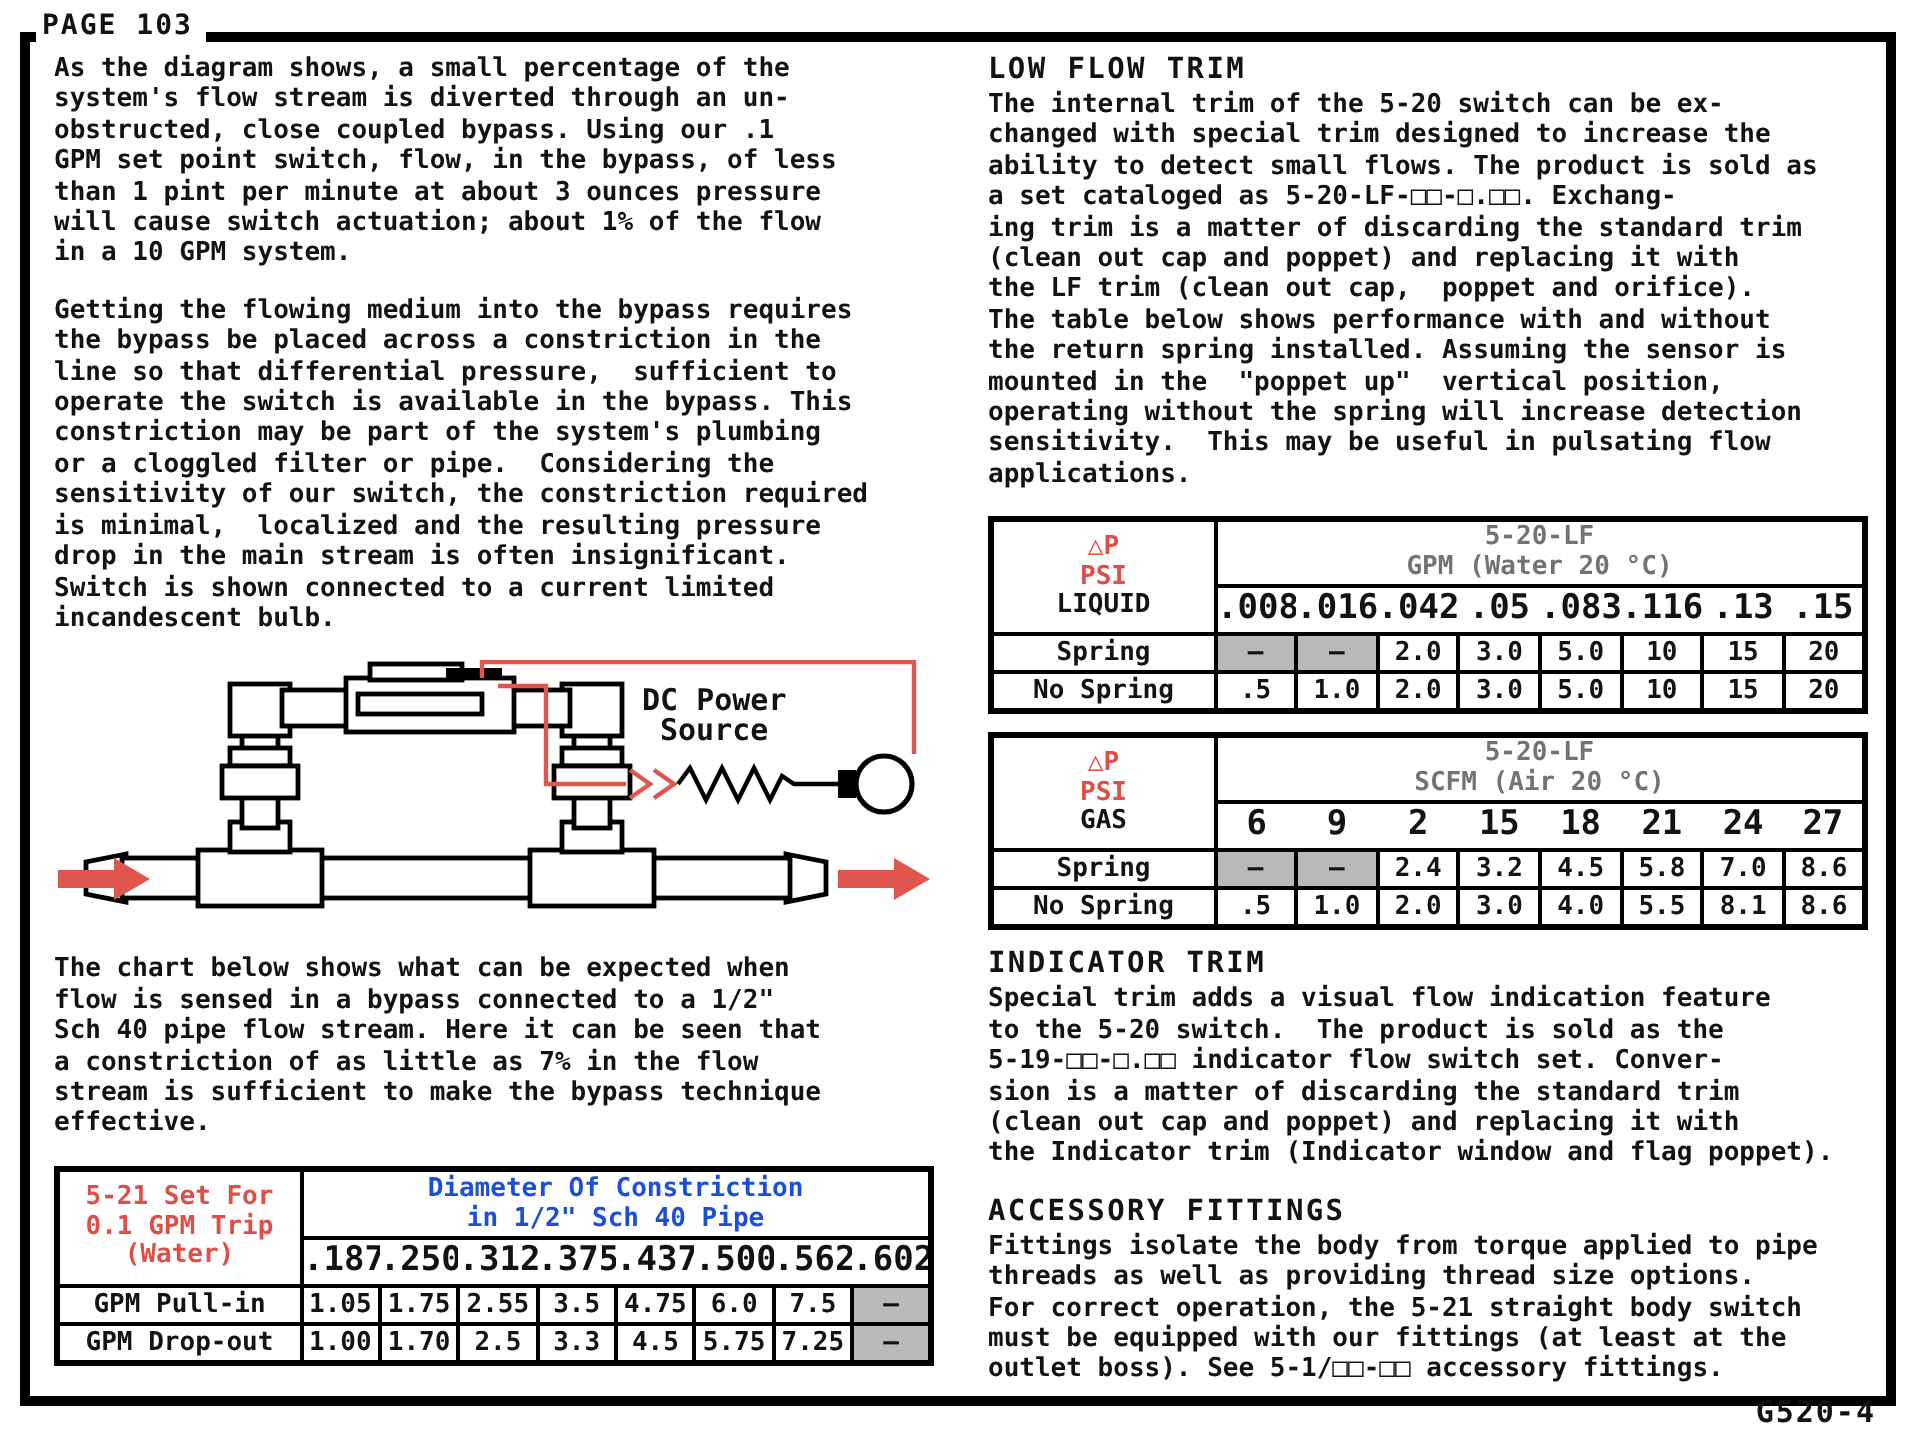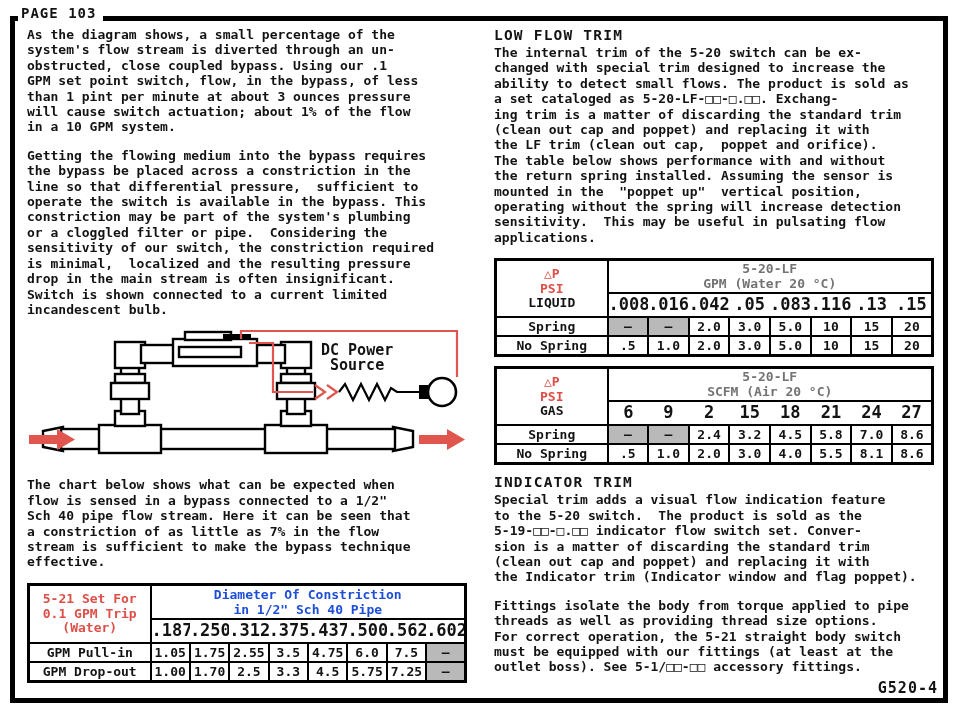--- a/index.html
+++ b/index.html
@@ -316,20 +316,21 @@
 
 
   <div class="sect-heading">INDICATOR TRIM</div>
   <div class="body-text">Special trim adds a visual flow indication feature
 to the 5-20 switch.  The product is sold as the
 5-19-□□-□.□□ indicator flow switch set. Conver-
 sion is a matter of discarding the standard trim
 (clean out cap and poppet) and replacing it with
 the Indicator trim (Indicator window and flag poppet).</div>
 
+  <div class="sect-heading">ACCESSORY FITTINGS</div>
   <div class="body-text" style="margin-bottom:4px">Fittings isolate the body from torque applied to pipe
 threads as well as providing thread size options.
 For correct operation, the 5-21 straight body switch
 must be equipped with our fittings (at least at the
 outlet boss). See 5-1/□□-□□ accessory fittings.</div>
 
   <div class="docnum">G520-4</div>
 </div>
 
 </body></html>

